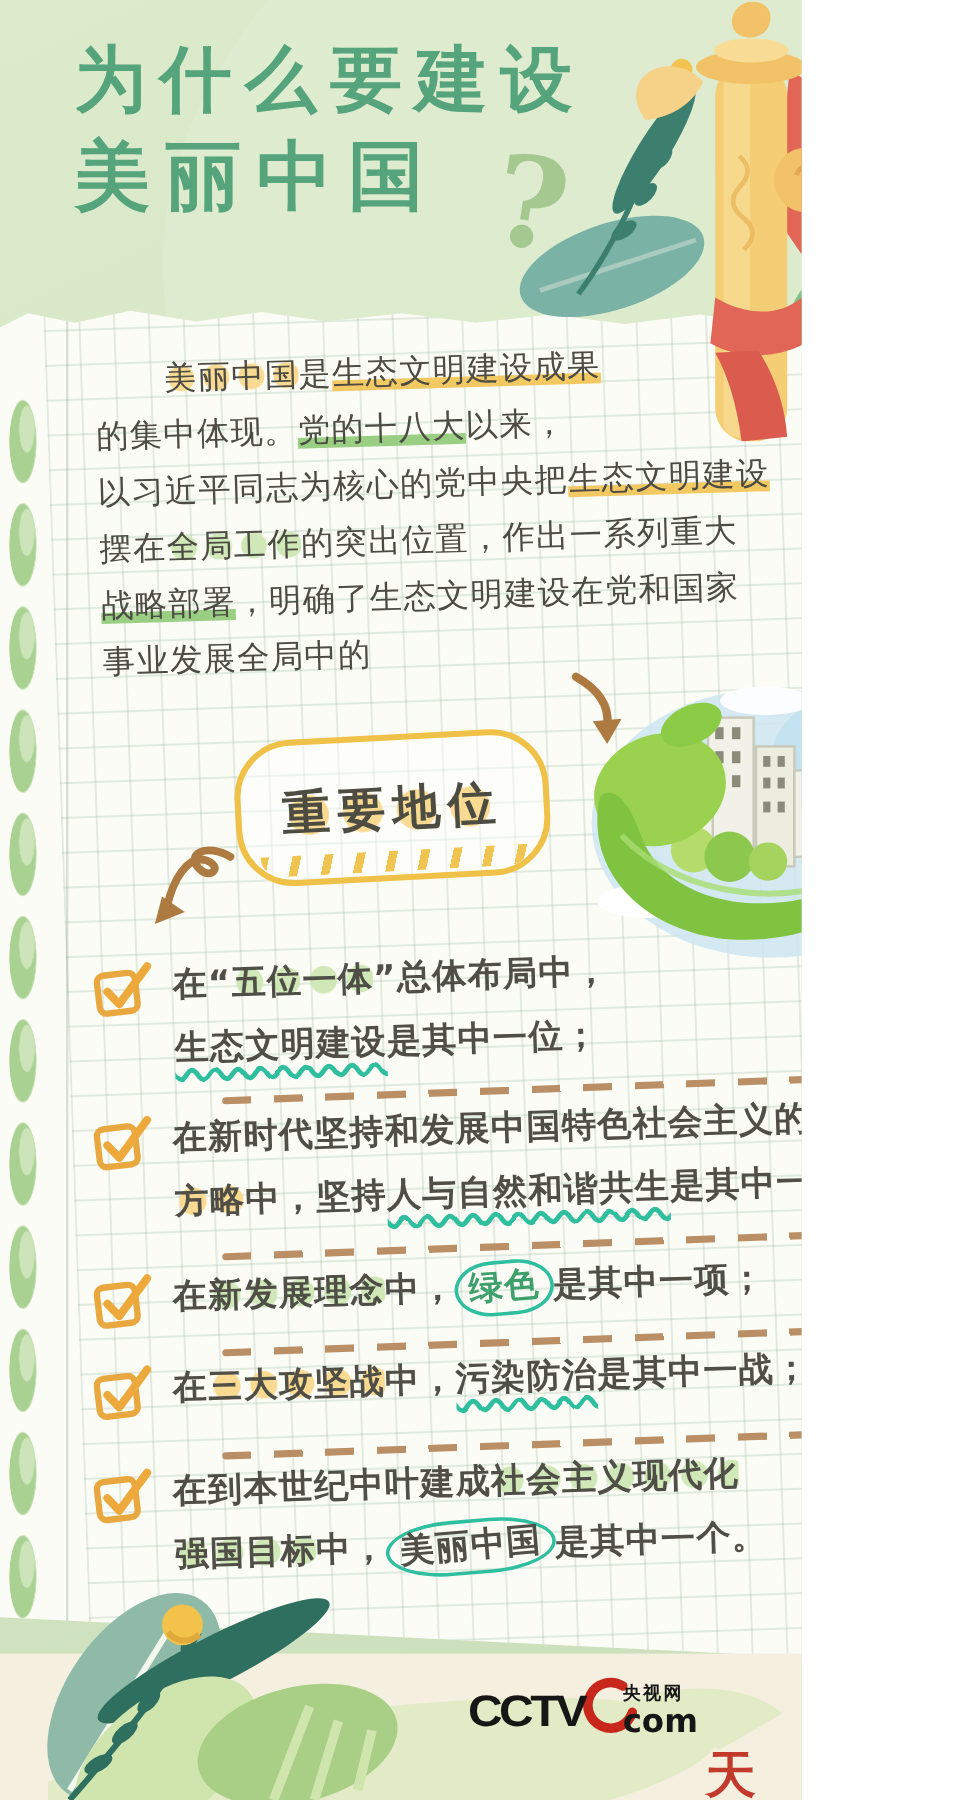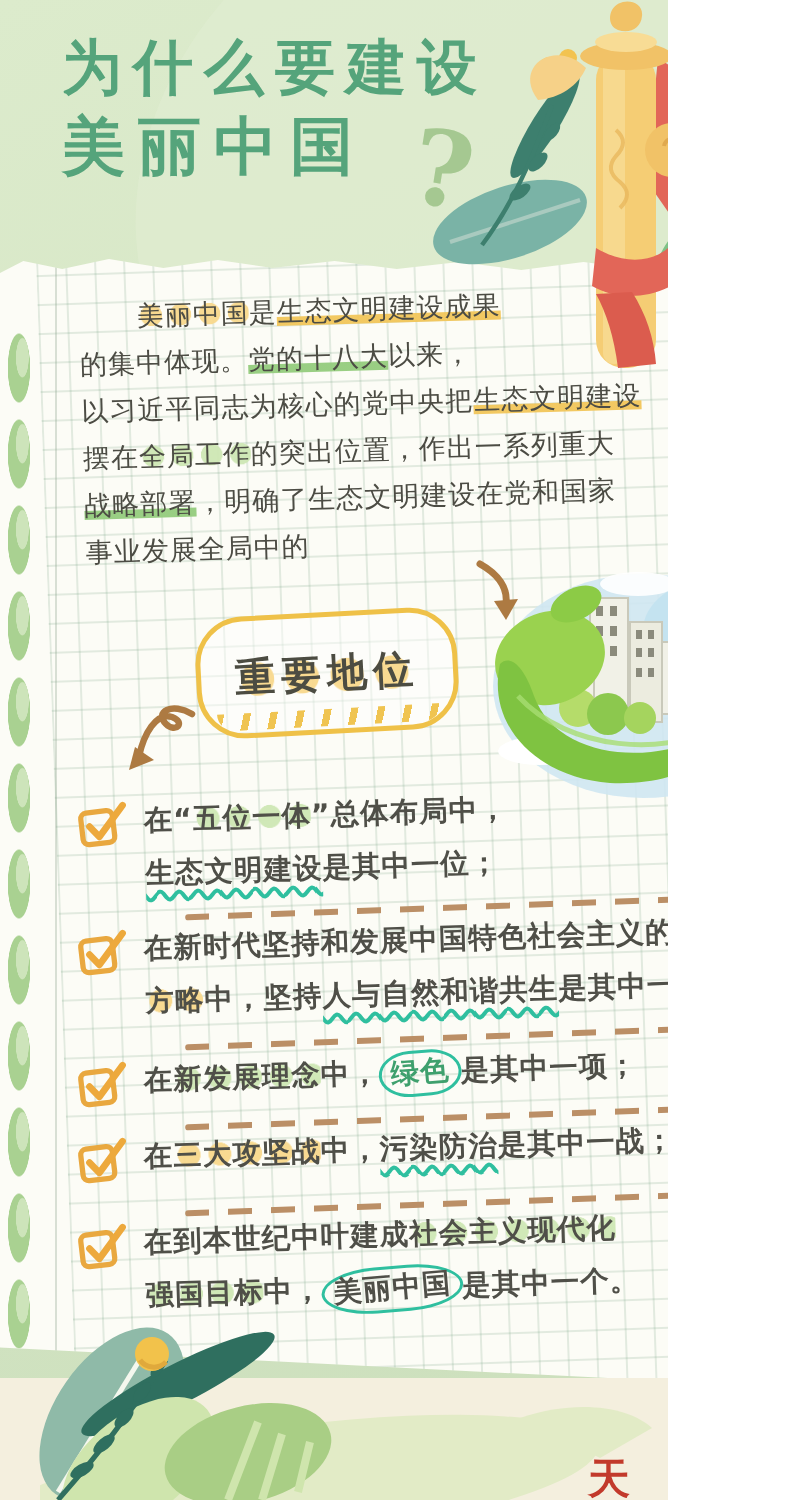--- a/index.html
+++ b/index.html
@@ -289,16 +289,26 @@
       <ellipse cx="82" cy="168" rx="13" ry="6" transform="rotate(-30 82 168)"></ellipse>
       <ellipse cx="104" cy="142" rx="13" ry="6" transform="rotate(-40 104 142)"></ellipse>
       <ellipse cx="124" cy="116" rx="12" ry="6" transform="rotate(-45 124 116)"></ellipse>
       <ellipse cx="142" cy="90" rx="12" ry="6" transform="rotate(-50 142 90)"></ellipse>
       <ellipse cx="158" cy="66" rx="11" ry="5" transform="rotate(-55 158 66)"></ellipse>
     </g>
     <circle cx="152" cy="52" r="17" fill="#f2c24b"></circle>
     <path d="M140 58 a 17 17 0 0 0 26 2" stroke="#e0a93c" stroke-width="5" fill="none"></path>
   </svg>
 
+  <div class="cctv-logo">
+    <span class="cctv-word">CCTV</span>
+    <svg class="cctv-swoosh" width="48" height="52" viewBox="0 0 48 52">
+      <path d="M36 8 A 19 19 0 1 0 44 30" stroke="#c8281c" stroke-width="8" fill="none" stroke-linecap="round"></path>
+    </svg>
+    <span class="cctv-col">
+      <span class="cctv-cn">央视网</span>
+      <span class="cctv-com">com</span>
+    </span>
+  </div>
   <div class="ttxx">
     <span class="tt">天天学习</span>
   </div>
 </div>
 
 </body></html>

